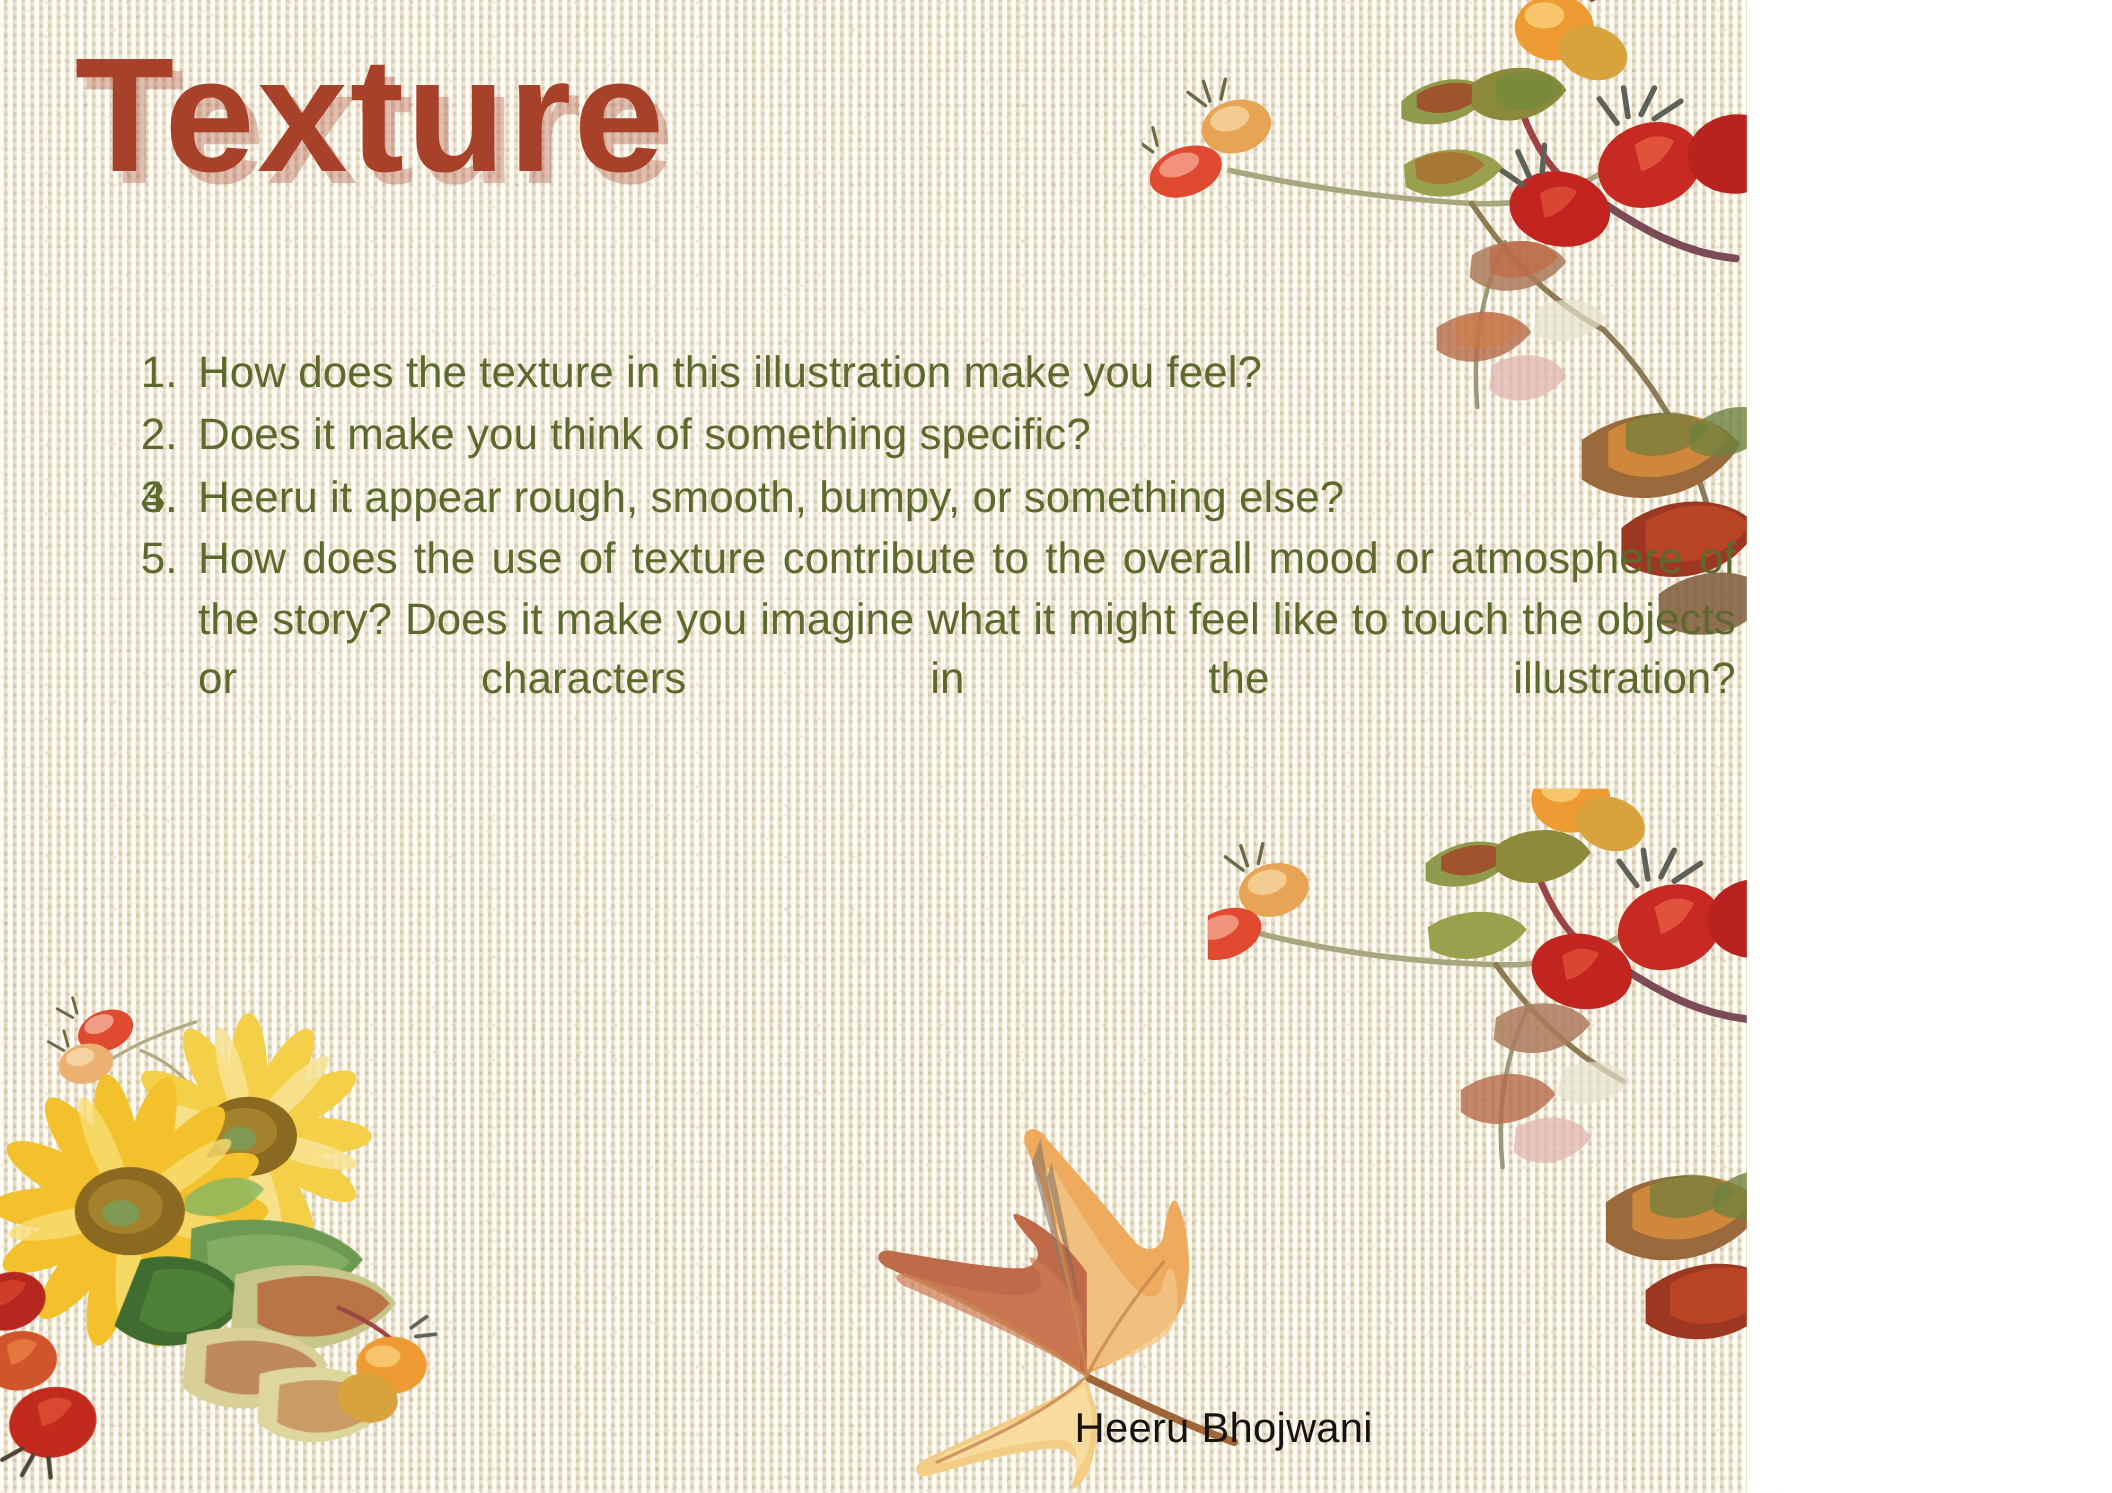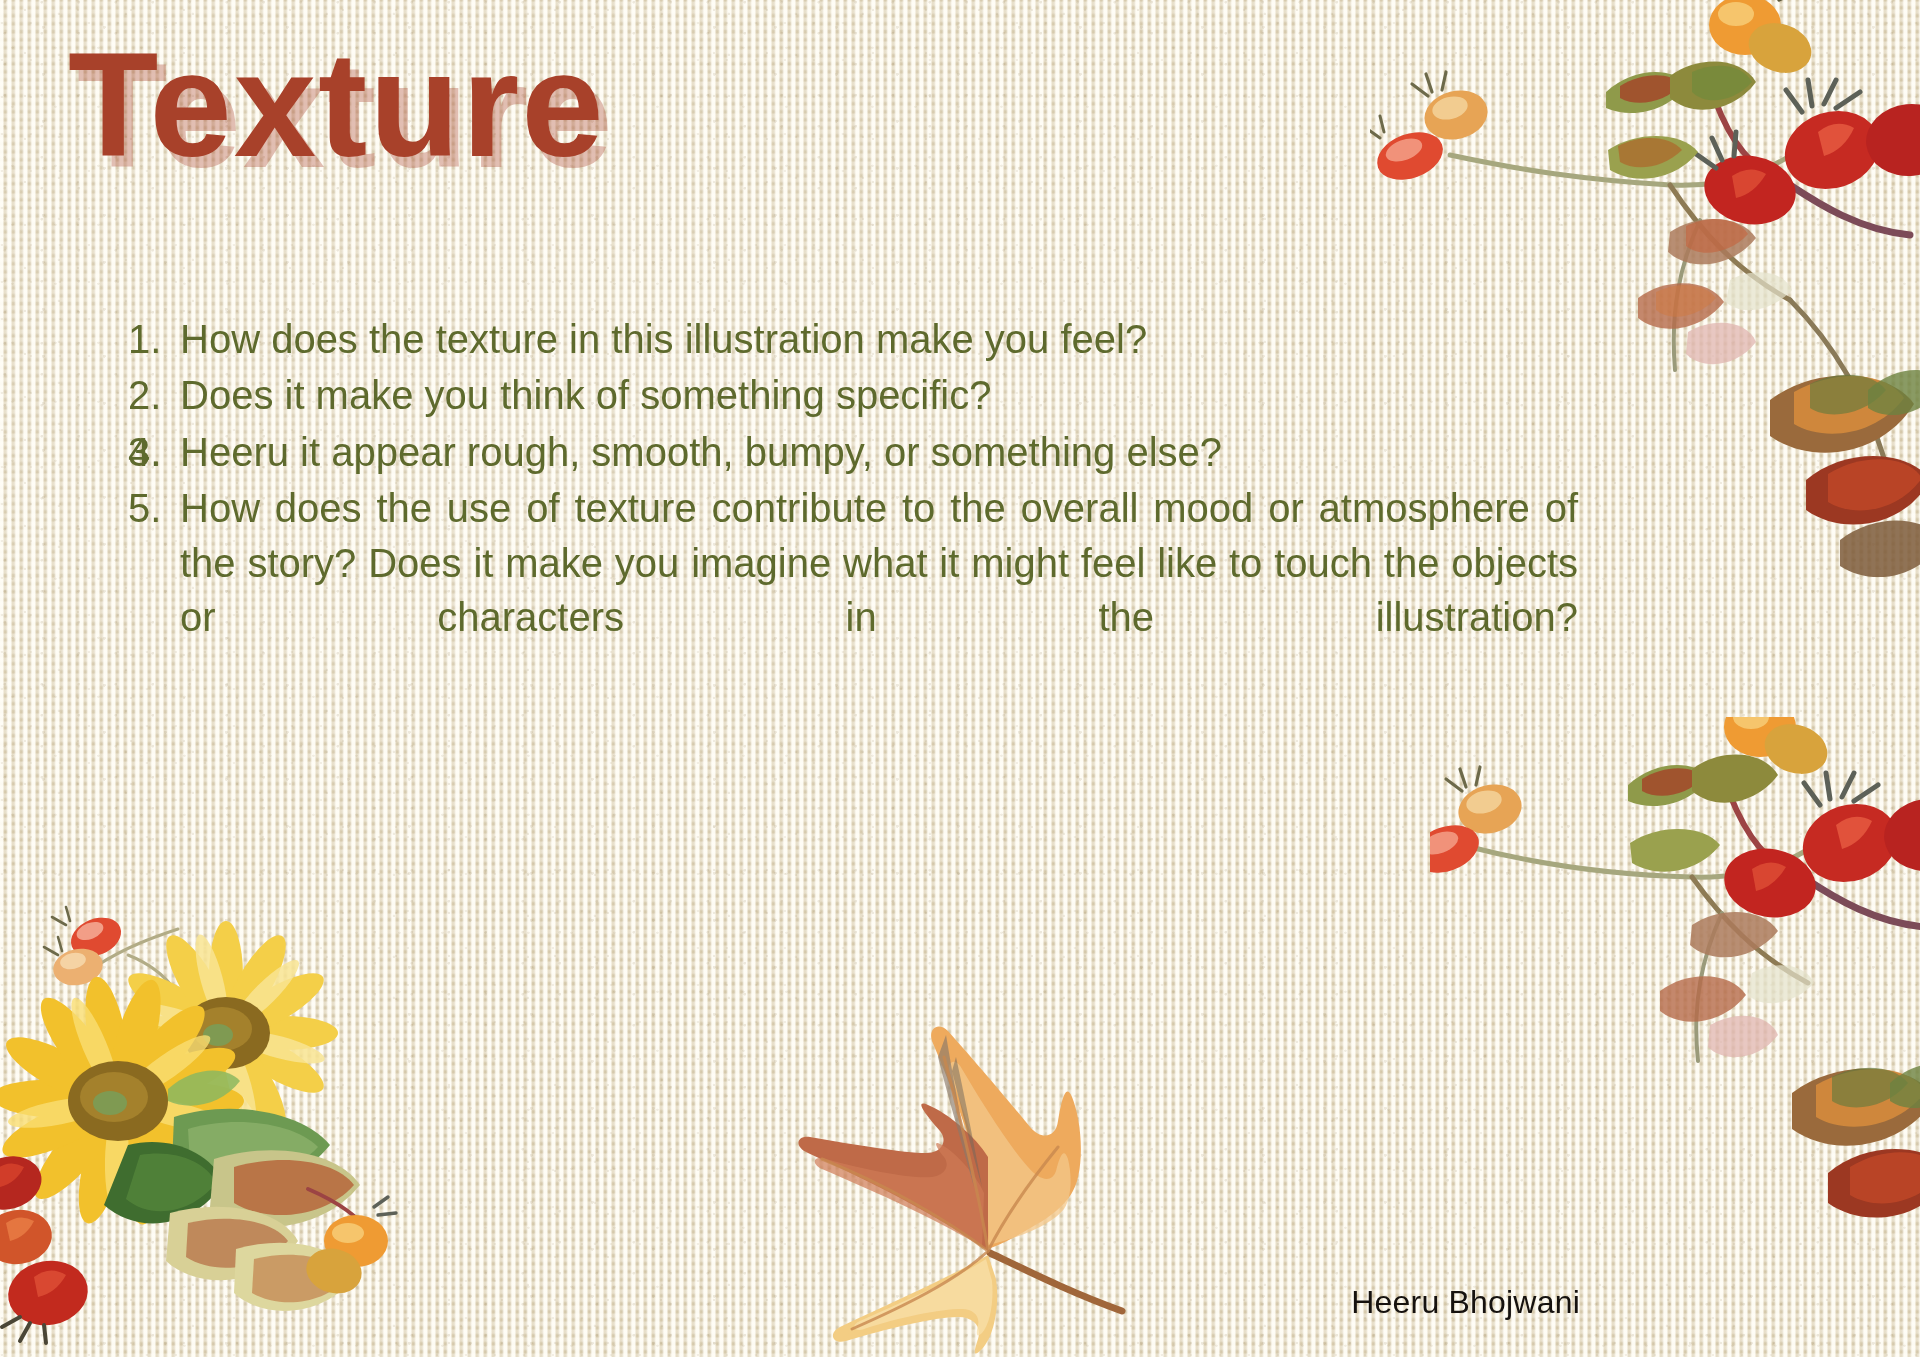--- a/index.html
+++ b/index.html
@@ -6,21 +6,21 @@
     margin: 0;
     padding: 0;
     background: #ffffff;
   }
   body {
     font-family: "Liberation Sans", sans-serif;
   }
 
   #slide {
     position: relative;
-    width: 1920px;
+    width: 1588px;
     height: 1357px;
     overflow: hidden;
     background-color: #e9e0ca;
     
     background-image:
       
       repeating-linear-gradient(90deg,
         rgba(255,253,246,0.95) 0px,
         rgba(255,253,246,0.95) 3px,
         rgba(216,203,173,0.55) 4px,
@@ -112,21 +112,21 @@
   #questions li .txt { display: inline; margin-top: 16px; }
   
   #questions li.wrap { text-align: justify; }
   #questions li.wrap .txt::after { content: ""; display: inline-block; width: 100%; }
 
   
   #author {
     position: absolute;
     right: 340px;
     bottom: 36px;
-    font-size: 32px;
+    font-size: 38px;
     color: #16120f;
     letter-spacing: .2px;
   }
 
   
   .art { position: absolute; pointer-events: none; }
   #art-topright  { right: -10px; top: -20px;  width: 560px; height: 640px; }
   #art-bottomleft{ left: -22px;  bottom: -16px; width: 440px; height: 480px; }
   #art-bottomright{ right: -30px; bottom: 120px; width: 520px; height: 520px; }
   #art-maple     { left: 660px;  bottom: -10px; width: 480px; height: 380px; }

